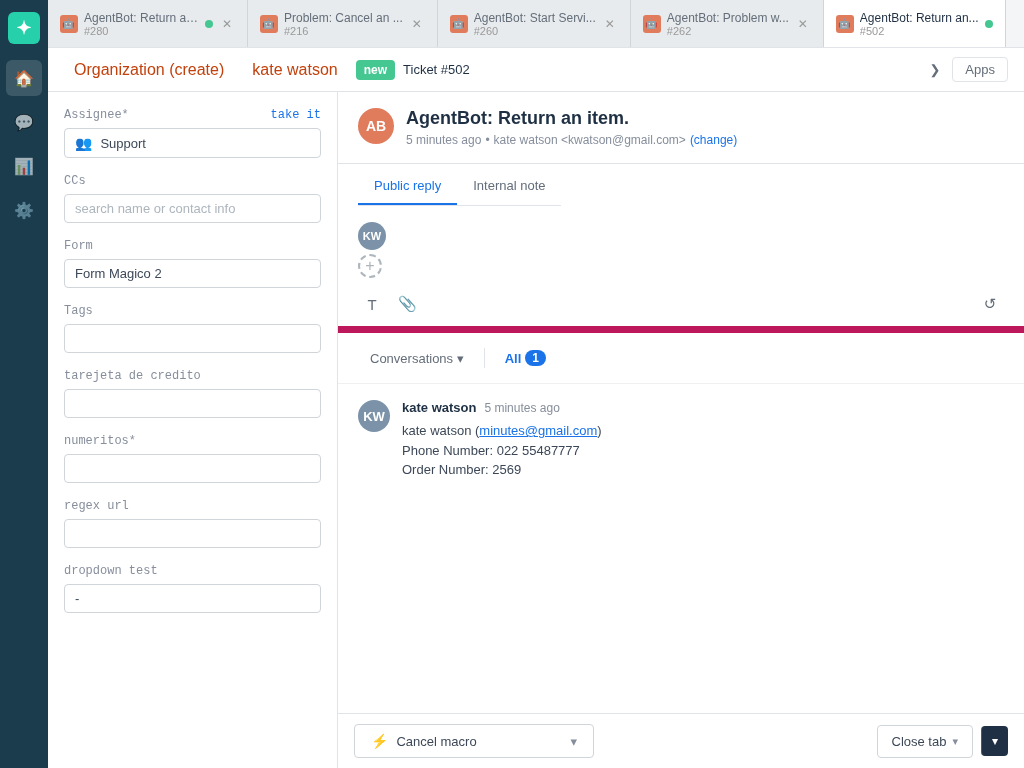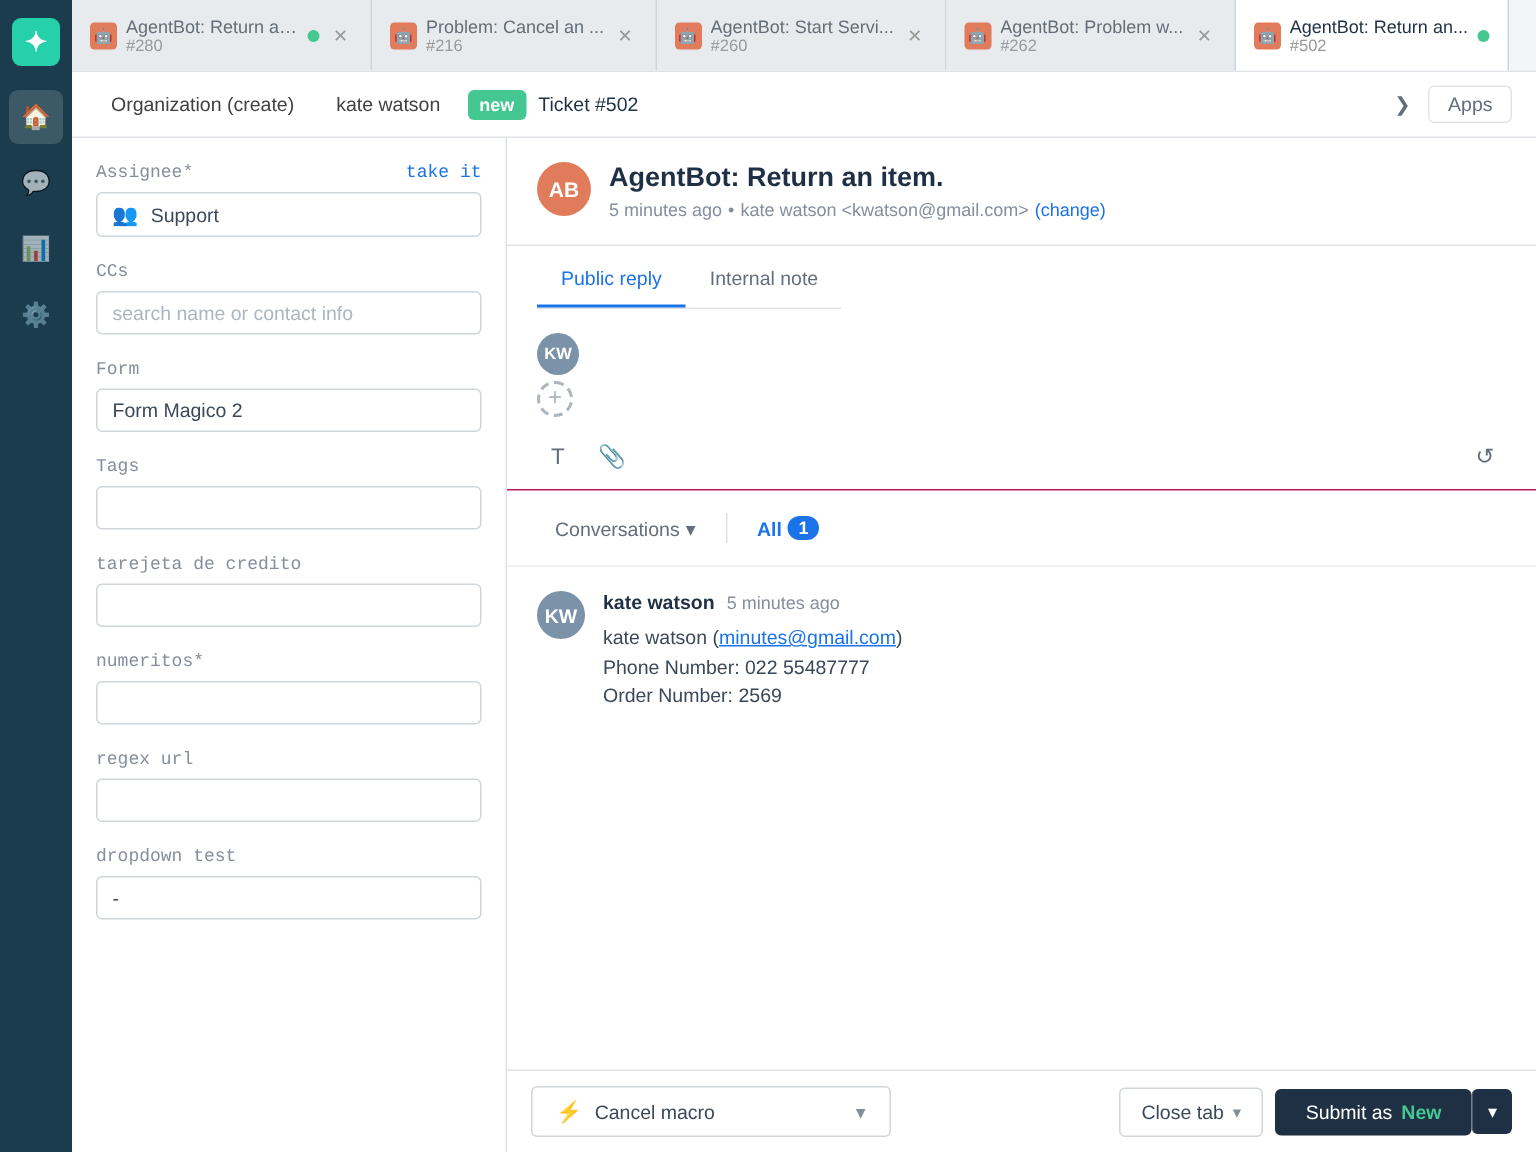--- a/index.html
+++ b/index.html
@@ -24,21 +24,21 @@
     .tab-icon { width: 18px; height: 18px; background: #e07b5c; border-radius: 3px; display: flex; align-items: center; justify-content: center; color: #fff; font-size: 10px; flex-shrink: 0; }
     .tab-title { flex: 1; overflow: hidden; text-overflow: ellipsis; white-space: nowrap; font-size: 12px; }
     .tab-number { font-size: 11px; color: #999; }
     .tab-close { width: 16px; height: 16px; display: flex; align-items: center; justify-content: center; border-radius: 50%; color: #999; font-size: 12px; flex-shrink: 0; }
     .tab-badge { width: 8px; height: 8px; border-radius: 50%; background: #44c790; flex-shrink: 0; }
     .tabs-actions { display: flex; align-items: center; gap: 8px; padding: 0 12px; margin-left: auto; }
     .add-btn { display: flex; align-items: center; gap: 4px; padding: 0 10px; height: 32px; border-radius: 4px; cursor: pointer; color: #646e7a; font-size: 13px; }
 
     
     .secondary-bar { display: flex; align-items: center; background: #fff; border-bottom: 1px solid #e0e4e8; height: 44px; padding: 0 16px; gap: 8px; flex-shrink: 0; }
-    .breadcrumb-item { padding: 4px 10px; border-radius: 4px; font-size: 13px; color: #404040; cursor: pointer; }
+    .breadcrumb-item { padding: 4px 10px; border-radius: 4px; font-size: 16px; color: #c2410c; cursor: pointer; }
     .breadcrumb-badge { padding: 3px 8px; border-radius: 4px; font-size: 12px; font-weight: 600; }
     .badge-new { background: #44c790; color: #fff; }
     .ticket-label { font-size: 13px; font-weight: 500; color: #1f3044; }
     .secondary-bar-right { margin-left: auto; display: flex; align-items: center; gap: 4px; }
     .more-btn { padding: 4px 8px; border-radius: 4px; cursor: pointer; color: #646e7a; display: flex; align-items: center; }
     .apps-btn { padding: 4px 12px; border-radius: 4px; cursor: pointer; color: #646e7a; font-size: 13px; border: 1px solid #e0e4e8; }
 
     
     .content-area { display: flex; flex: 1; overflow: hidden; }
 
@@ -58,21 +58,21 @@
 
     
     .conv-header { padding: 16px 20px; border-bottom: 1px solid #e0e4e8; display: flex; align-items: flex-start; gap: 12px; }
     .avatar { width: 36px; height: 36px; border-radius: 50%; background: #e07b5c; display: flex; align-items: center; justify-content: center; color: #fff; font-size: 14px; font-weight: 600; flex-shrink: 0; }
     .avatar-bot { background: #e07b5c; }
     .conv-title { font-size: 18px; font-weight: 600; color: #1f3044; }
     .conv-meta { font-size: 12px; color: #868e9c; margin-top: 4px; display: flex; align-items: center; gap: 4px; }
     .change-link { color: #1a73e8; cursor: pointer; }
 
     
-    .reply-area { padding: 0 20px; border-bottom: 1px solid #be185d; }
+    .reply-area { padding: 0 20px; border-bottom: 7px solid #be185d; }
     .reply-tabs { display: flex; gap: 0; border-bottom: 1px solid #e0e4e8; }
     .reply-tab { padding: 10px 16px; font-size: 13px; color: #646e7a; cursor: pointer; border-bottom: 2px solid transparent; }
     .reply-tab.active { color: #1a73e8; border-bottom-color: #1a73e8; }
     .typing-area { width: 100%; min-height: 100px; border: none; outline: none; font-size: 14px; color: #3c4858; resize: none; background: transparent; }
     .reply-toolbar { display: flex; align-items: center; padding: 8px 0; gap: 8px; }
     .toolbar-btn { width: 28px; height: 28px; display: flex; align-items: center; justify-content: center; cursor: pointer; color: #646e7a; border-radius: 4px; font-size: 15px; }
     .toolbar-right { margin-left: auto; }
     .reply-header { display: flex; align-items: center; padding: 4px 0; }
     .add-participant { width: 24px; height: 24px; border-radius: 50%; border: 2px dashed #adb5bd; display: flex; align-items: center; justify-content: center; color: #adb5bd; font-size: 16px; cursor: pointer; margin-left: -4px; }
 
@@ -320,24 +320,20 @@
             <span class="apply-macro-icon">⚡</span>
             <span>Cancel macro</span>
             <span class="apply-macro-arrow">▾</span>
           </div>
           <div style="margin-left:auto;display:flex;align-items:center;gap:8px;">
             <div class="close-tab-btn">
               <span>Close tab</span>
               <span class="close-tab-arrow">▾</span>
             </div>
             <div style="display:flex;align-items:center;">
-              <div class="submit-btn">
-                <span>Submit as </span>
-                  <span class="new">New</span>
-              </div>
               <div class="submit-arrow">▾</div>
             </div>
           </div>
         </div>
 
       </div>
     </div>
 
   </div>
 </div>

